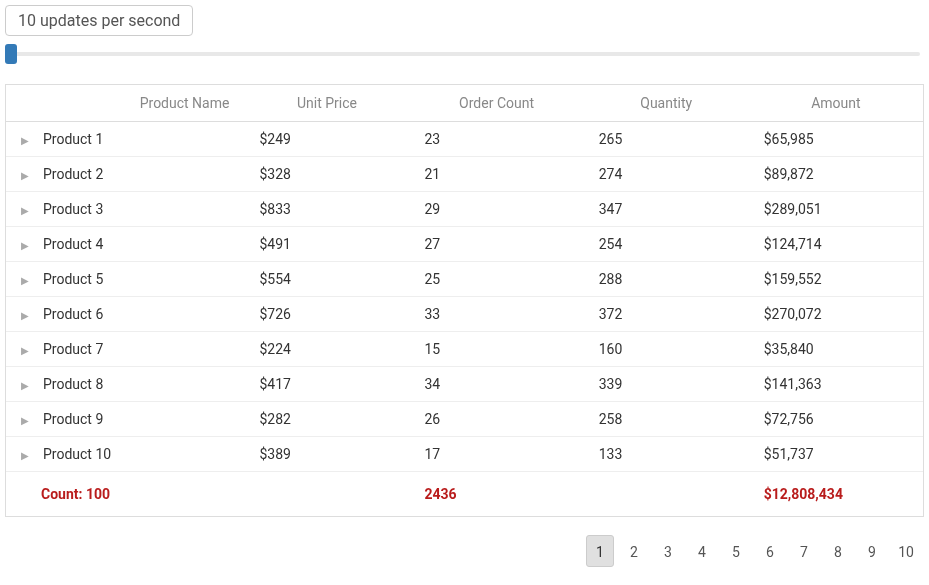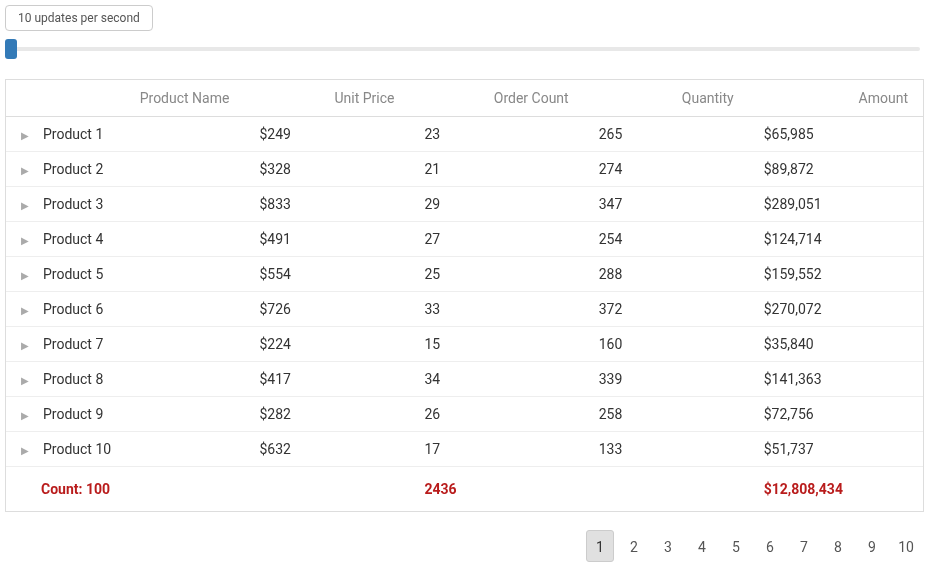--- a/index.html
+++ b/index.html
@@ -9,21 +9,21 @@
       color: #333;
       background: #fff;
       width: 929px;
       padding: 5px;
     }
     .tooltip-box {
       display: inline-block;
       border: 1px solid #ccc;
       border-radius: 4px;
       padding: 5px 12px;
-      font-size: 12px;
+      font-size: 16px;
       color: #555;
       margin-left: 0;
       margin-bottom: 6px;
       background: #fff;
     }
     .slider-wrap {
       position: relative;
       height: 22px;
       margin-bottom: 20px;
       padding: 6px 0;
@@ -49,21 +49,21 @@
     }
     .grid {
       border: 1px solid #ddd;
       width: 100%;
     }
     table {
       width: 100%;
       border-collapse: collapse;
     }
     th {
-      text-align: right;
+      text-align: center;
       font-weight: 400;
       color: #888;
       padding: 10px 15px;
       border-bottom: 1px solid #ddd;
       font-size: 14px;
     }
     th.col-name { text-align: right; padding-left: 35px; }
     td {
       text-align: left;
       padding: 9px 15px;
@@ -206,21 +206,21 @@
         </tr>
         <tr>
           <td class="col-name"><span class="expand">▶</span><span>Product 9</span></td>
           <td>$282</td>
           <td>26</td>
           <td>258</td>
           <td>$72,756</td>
         </tr>
         <tr>
           <td class="col-name"><span class="expand">▶</span><span>Product 10</span></td>
-          <td>$632</td>
+          <td>$389</td>
           <td>17</td>
           <td>133</td>
           <td>$51,737</td>
         </tr>
       </tbody>
     <tfoot>
       <tr>
         <td class="col-name">Count: 100</td>
         <td></td>
         <td>2436</td>

